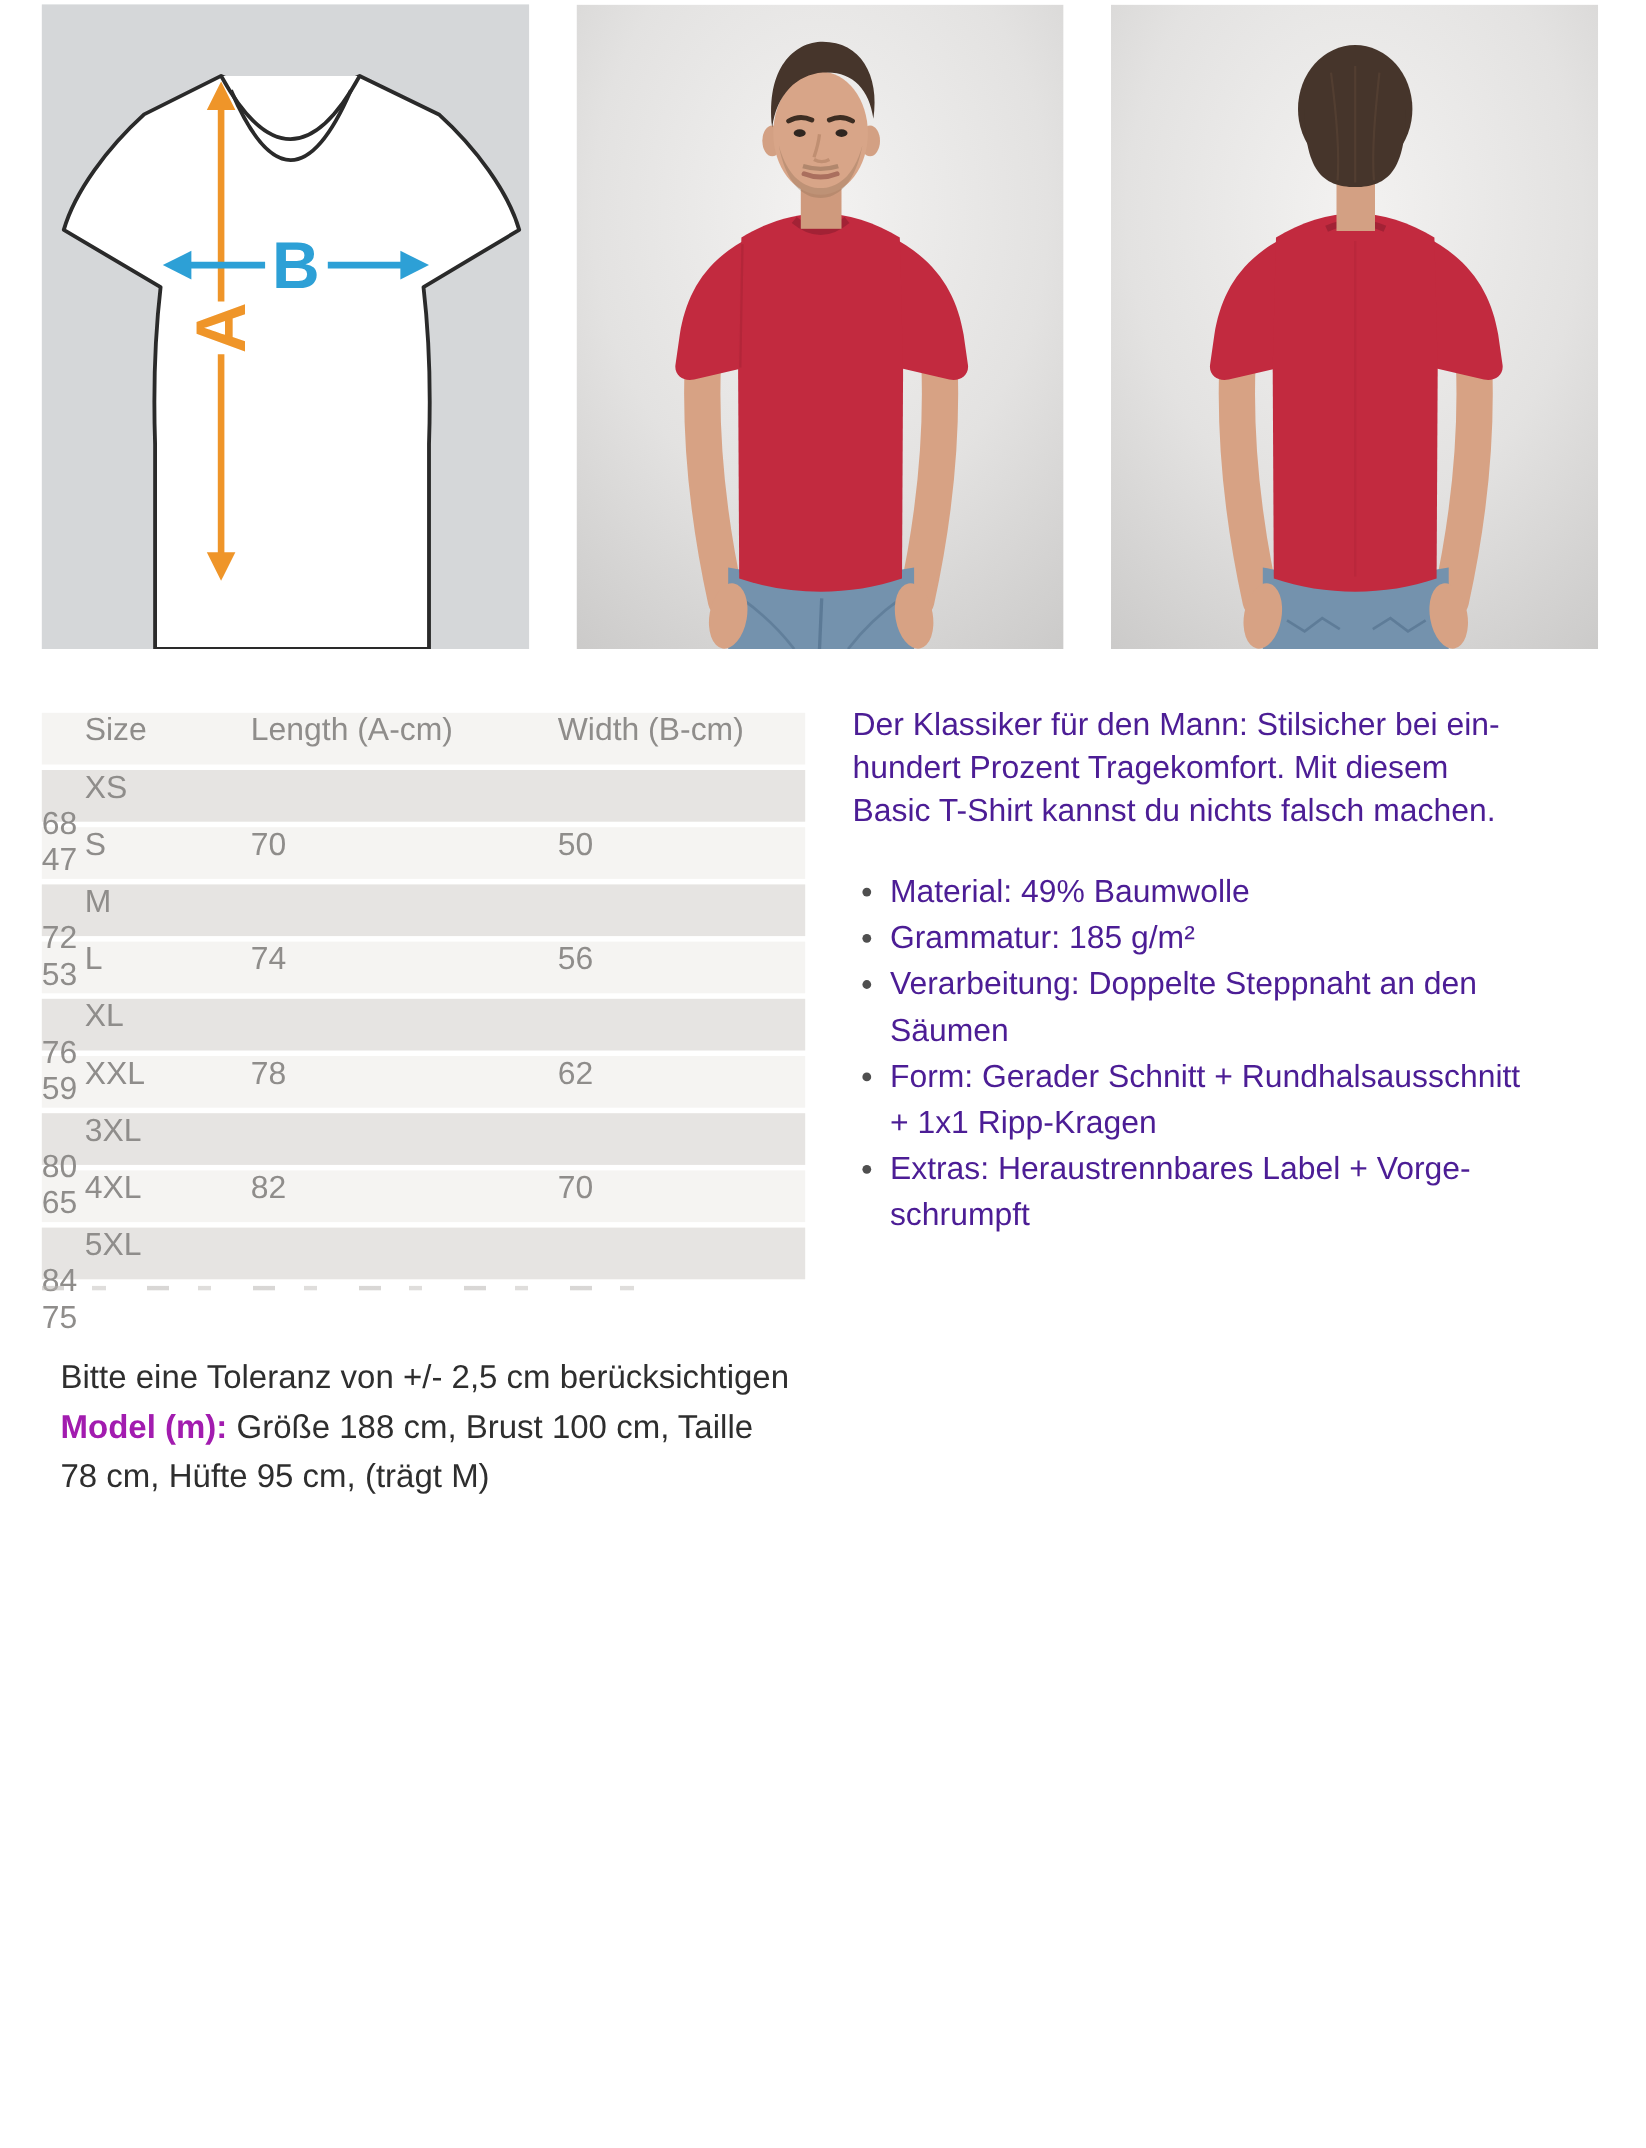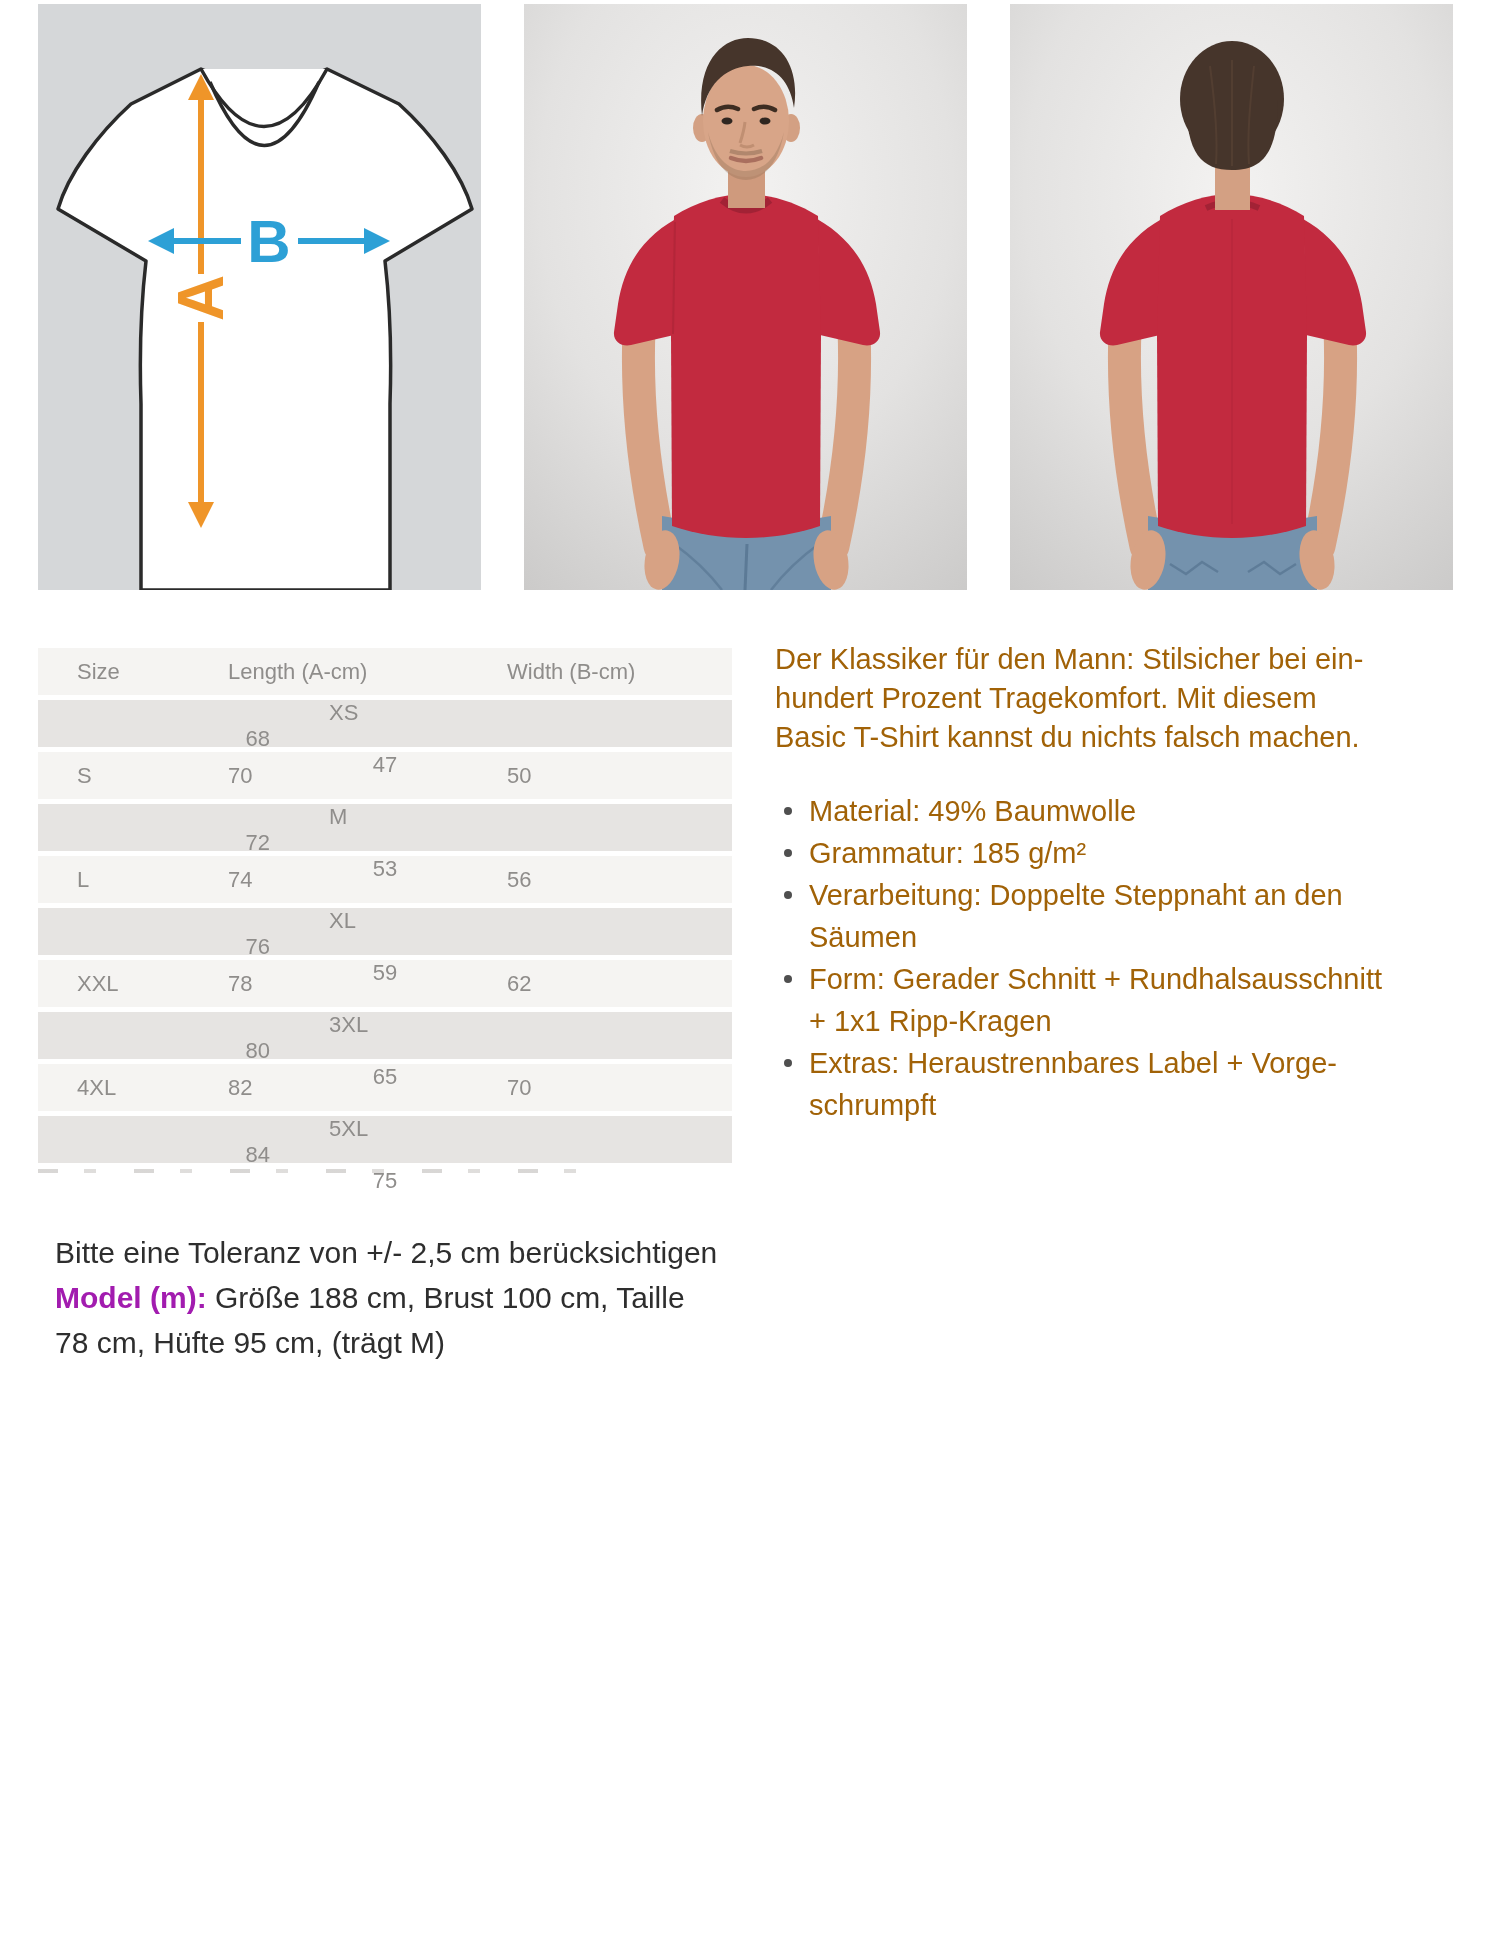--- a/index.html
+++ b/index.html
@@ -6,30 +6,30 @@
   .page{position:relative;width:1496px;height:1953px;background:#fff;overflow:hidden;
         font-family:"Liberation Sans","DejaVu Sans",sans-serif;}
   .img-box{position:absolute;top:4px;width:443px;height:586px;overflow:hidden;}
   #img-diagram{left:38px;background:#d5d7d9;}
   #img-front{left:524px;}
   #img-back{left:1010px;}
   .img-box svg{display:block;width:443px;height:586px;}
 
   
   .size-table{position:absolute;left:38px;top:648px;width:694px;}
-  .trow{display:flex;align-items:center;height:47px;margin-bottom:5px;
-        font-size:22px;color:#8f8d8b;}
+  .trow{display:flex;height:47px;margin-bottom:5px;
+        font-size:29px;color:#8f8d8b;}
   .trow .c1{width:151px;padding-left:39px;}
   .trow .c2{width:279px;}
   .trow .c3{flex:1;}
   .row-light{background:#f5f4f2;}
   .row-dark{background:#e6e4e2;flex-direction:column;}
 
   
-  .desc{position:absolute;left:775px;top:640px;width:690px;color:#a16207;
+  .desc{position:absolute;left:775px;top:640px;width:690px;color:#4c1d95;
         font-size:29px;line-height:39px;}
   .pline,.bline,.nline{white-space:nowrap;}
   .bullets{list-style:none;margin:33px 0 0 0;padding:0;}
   .bullets li{position:relative;padding-left:34px;line-height:42px;}
   .bullets li::before{content:"";position:absolute;left:9px;top:17px;width:8px;height:8px;
         border-radius:50%;background:#4f4f4f;}
 
   
   .remnant{position:absolute;left:38px;top:1169px;width:570px;height:4px;opacity:.55;
         background:repeating-linear-gradient(90deg,#b9b6b3 0 20px,transparent 20px 46px,

